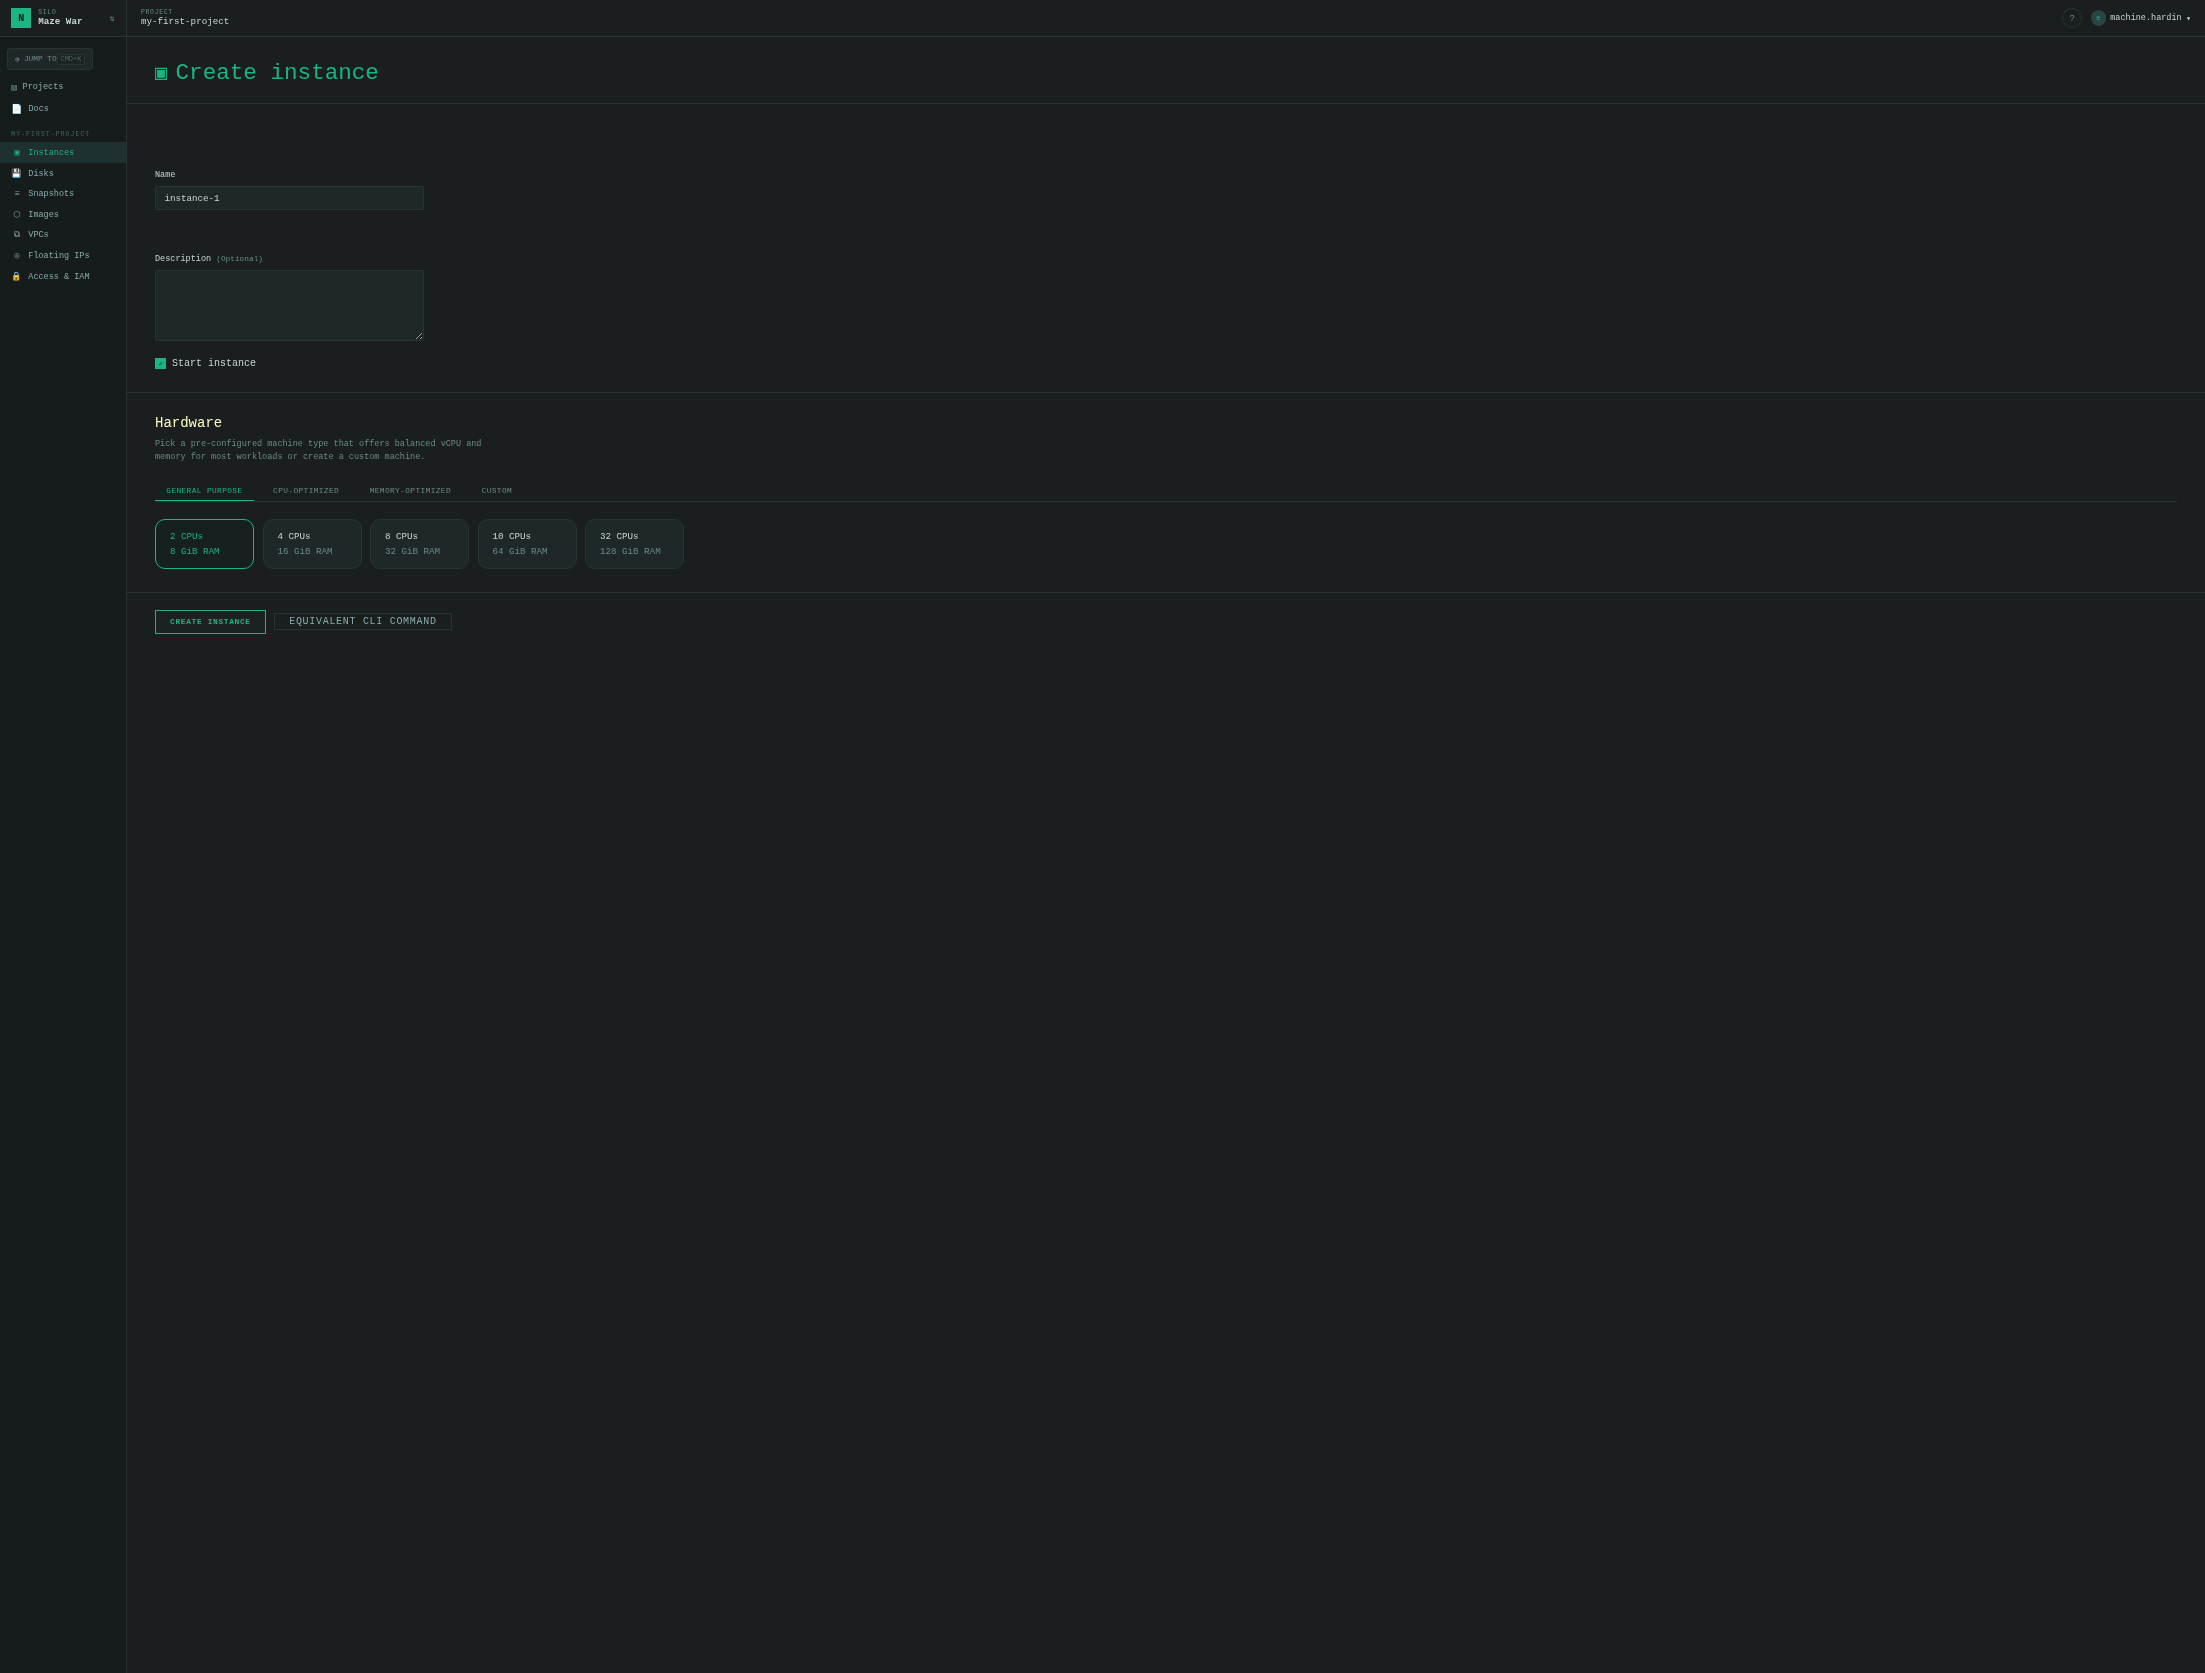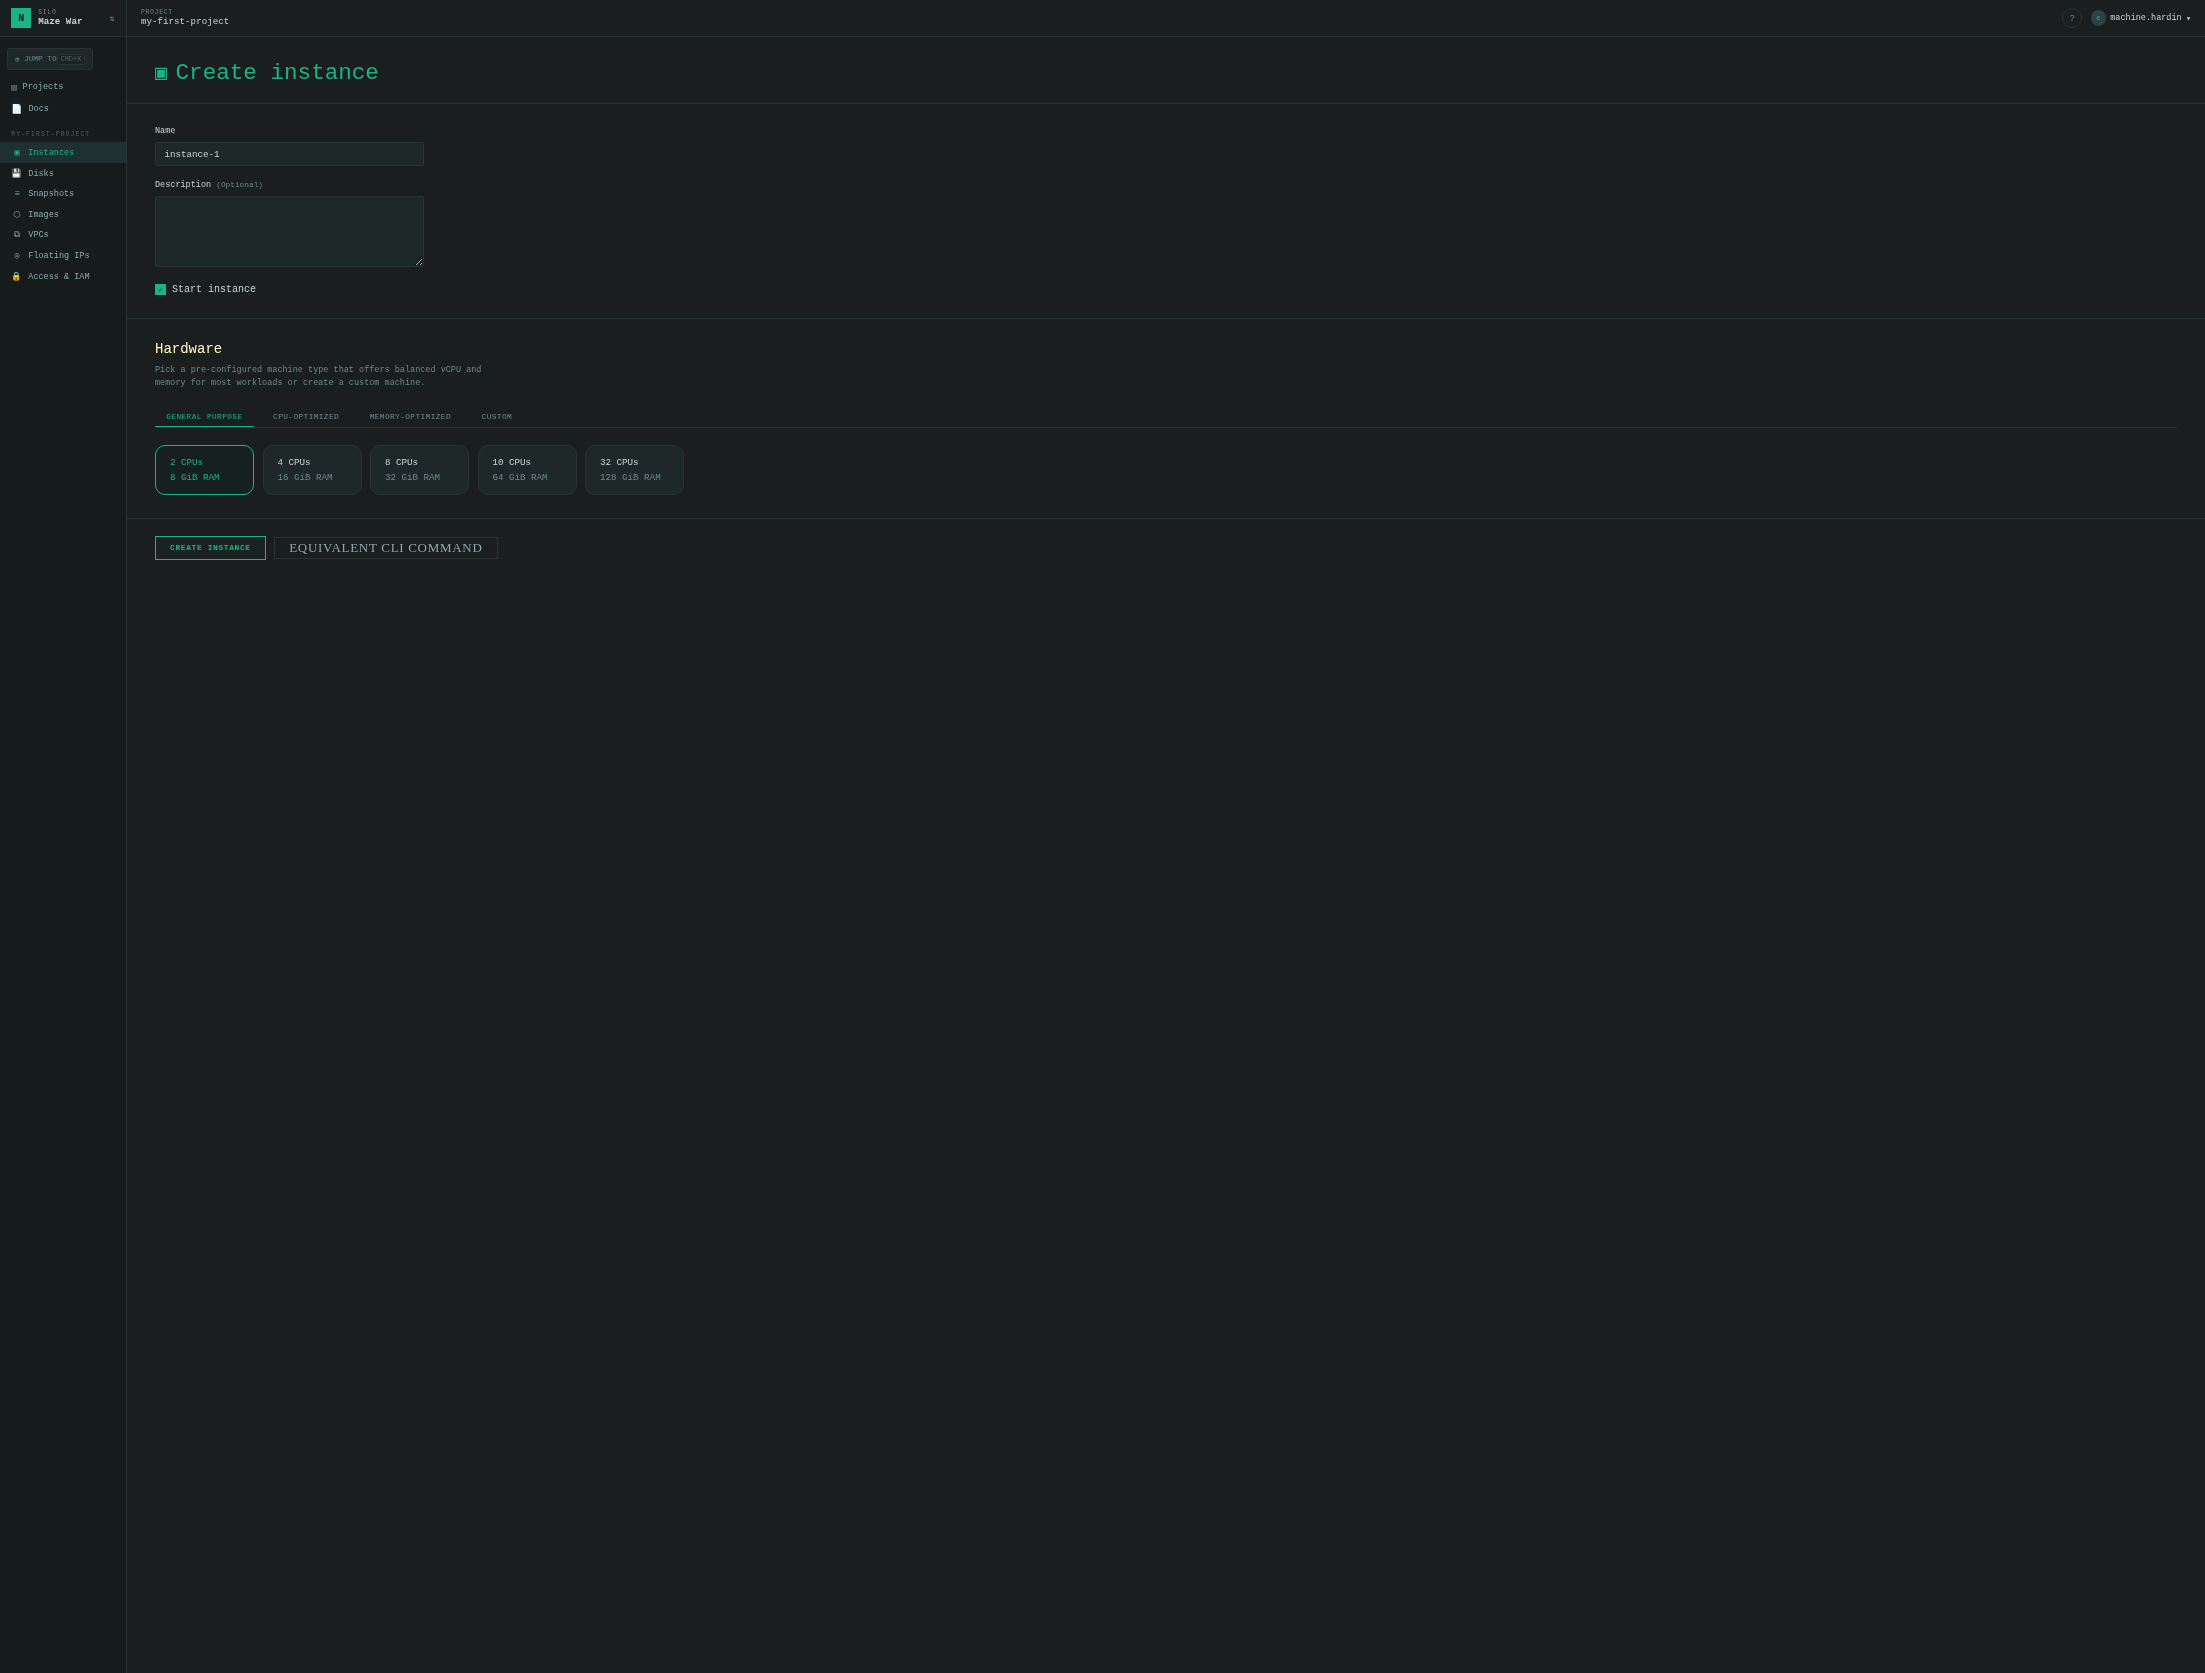--- a/index.html
+++ b/index.html
@@ -230,20 +230,21 @@
     }
 
     .form-section {
       padding: 22.6px 28px;
       border-bottom: 0.7px solid #2a3333;
     }
 
     .form-group {
       margin-bottom: 14px;
       max-width: 269px;
+      margin-top: 44px;
     }
     .form-label {
       display: block;
       font-size: 8.5px;
       color: #c8d4d4;
       margin-bottom: 5.7px;
     }
     .form-label-optional {
       color: #6a8a8a;
       font-size: 7.8px;
@@ -388,25 +389,25 @@
       text-transform: uppercase;
       cursor: pointer;
       font-family: 'Courier New', monospace;
       font-weight: bold;
     }
     .btn-cli {
       padding: 2px 14px;
       background: transparent;
       border: 0.7px solid #2a3333;
       color: #8aacac;
-      font-size: 13px;
+      font-size: 10px;
       letter-spacing: 0.7px;
       text-transform: uppercase;
       cursor: pointer;
-      font-family: Liberation Serif, serif;
+      font-family: Liberation Mono, monospace;
     }
 
     
     ::-webkit-scrollbar { width: 4.2px; }
     ::-webkit-scrollbar-track { background: #161c1c; }
     ::-webkit-scrollbar-thumb { background: #2a3333; border-radius: 2.1px; }
   </style>
 </head>
 <body>
 

